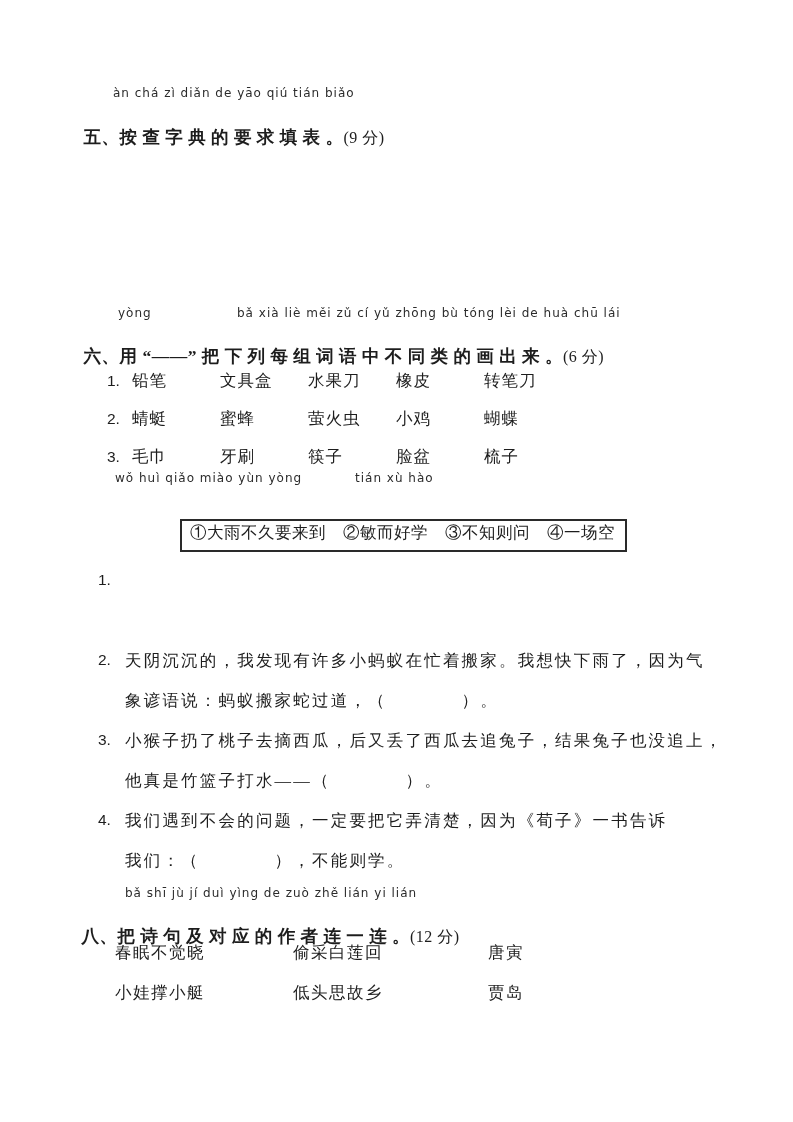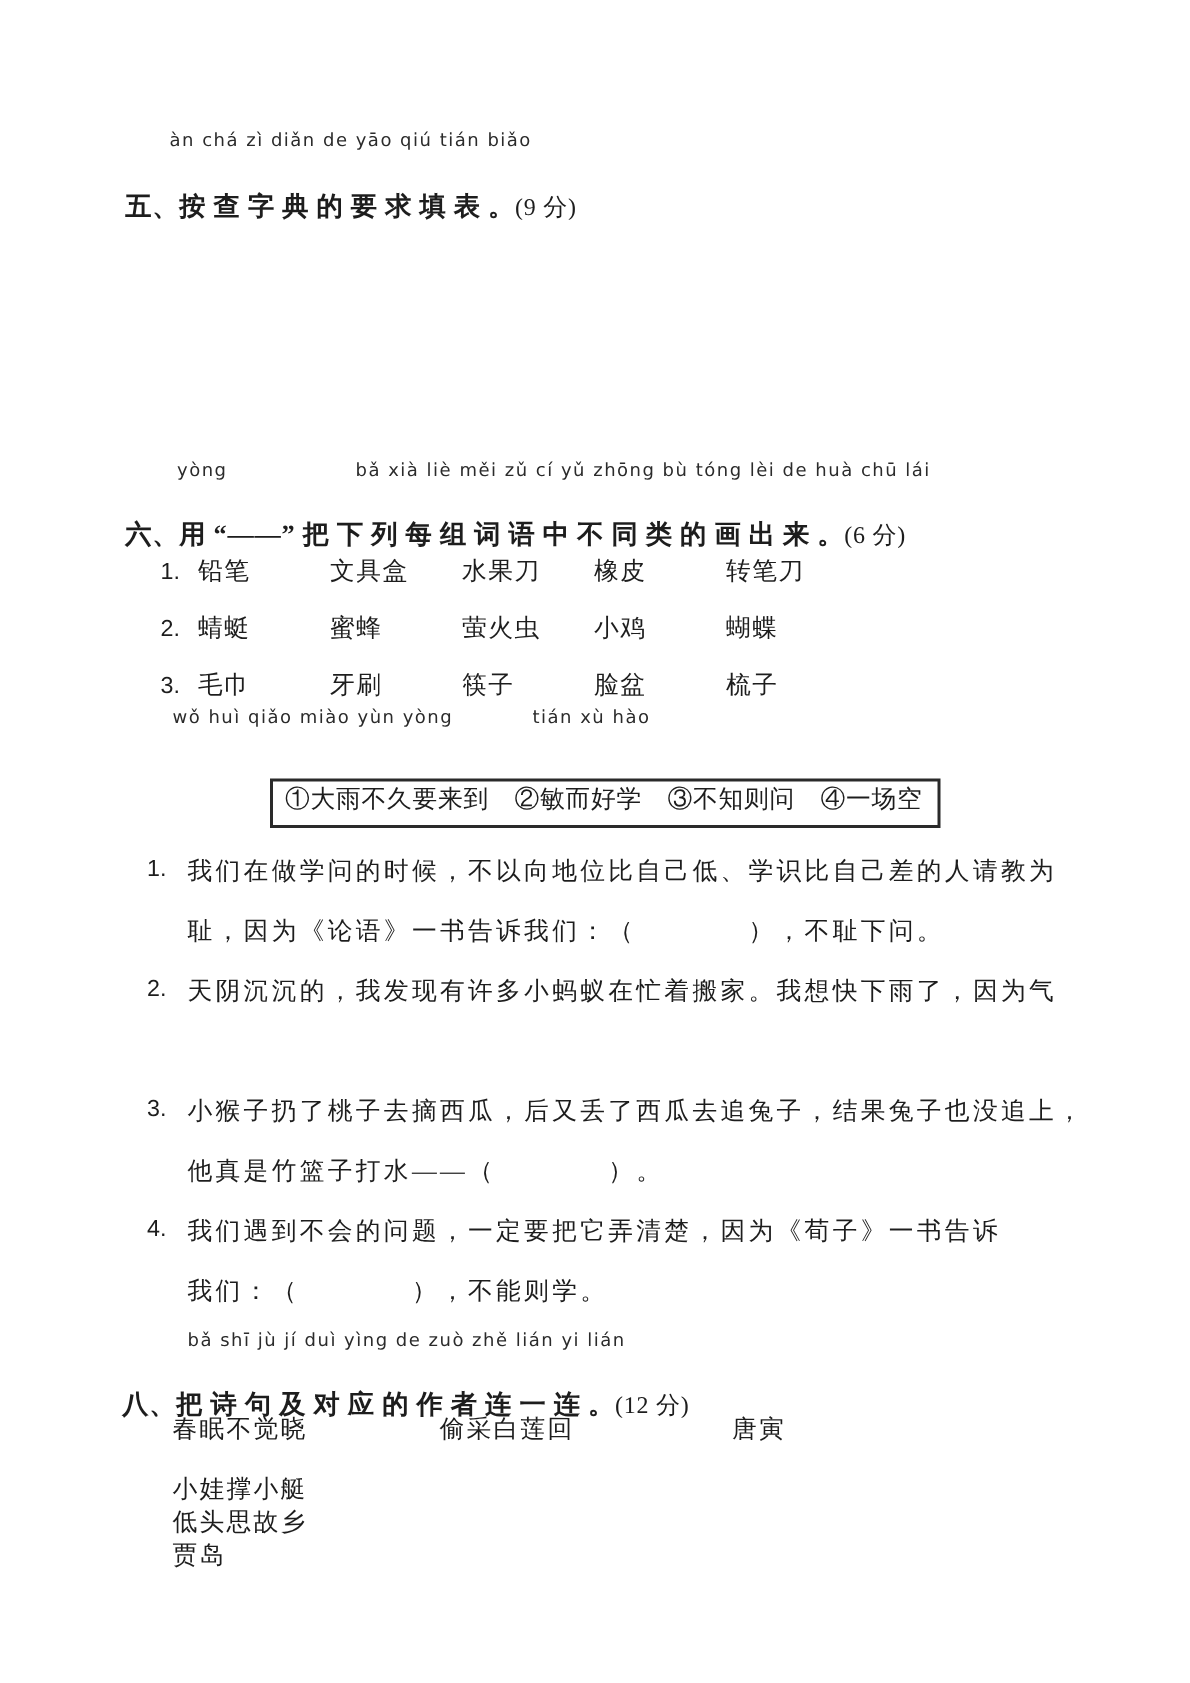--- a/index.html
+++ b/index.html
@@ -92,26 +92,25 @@
 
   <div class="abs options-box" style="left:180px; top:519px;">
     <span>①大雨不久要来到</span>
     <span>②敏而好学</span>
     <span>③不知则问</span>
     <span>④一场空</span>
   </div>
 
   <div class="item" style="top:570px;">
     <span class="num">1.</span>
-    <div class="line">我们在做学问的时候，不以向地位比自己低、学识比自己差的人请教为</div>
-    <div class="line line2">耻，因为《论语》一书告诉我们：（　　　　），不耻下问。</div>
   </div>
   <div class="item" style="top:650px;">
     <span class="num">2.</span>
     <div class="line">天阴沉沉的，我发现有许多小蚂蚁在忙着搬家。我想快下雨了，因为气</div>
+    <div class="line line2">象谚语说：蚂蚁搬家蛇过道，（　　　　）。</div>
   </div>
   <div class="item" style="top:730px;">
     <span class="num">3.</span>
     <div class="line">小猴子扔了桃子去摘西瓜，后又丢了西瓜去追兔子，结果兔子也没追上，</div>
     <div class="line line2">他真是竹篮子打水——（　　　　）。</div>
   </div>
   <div class="item" style="top:810px;">
     <span class="num">4.</span>
     <div class="line">我们遇到不会的问题，一定要把它弄清楚，因为《荀子》一书告诉</div>
     <div class="line line2">我们：（　　　　），不能则学。</div>
@@ -120,19 +119,19 @@
   <div class="abs pinyin" style="left:125px; top:886px;">bǎ shī jù jí duì yìng de zuò zhě lián yi lián</div>
   <div class="abs heading" style="left:62px; top:903px;">
     <span>八、把 诗 句 及 对 应 的 作 者 连 一 连 。</span><span class="score">(12 分)</span>
   </div>
 
   <div class="abs connect-row" style="left:115px; top:942px;align-items:flex-end;">
     <span class="c1">春眠不觉晓</span>
     <span class="c2">偷采白莲回</span>
     <span class="c3">唐寅</span>
   </div>
-  <div class="abs connect-row" style="left:115px; top:982px;flex-direction:column;">
+  <div class="abs connect-row" style="left:115px; top:982px;">
     <span class="c1">小娃撑小艇</span>
     <span class="c2">低头思故乡</span>
     <span class="c3">贾岛</span>
   </div>
 
 </div>
 
 </body></html>

